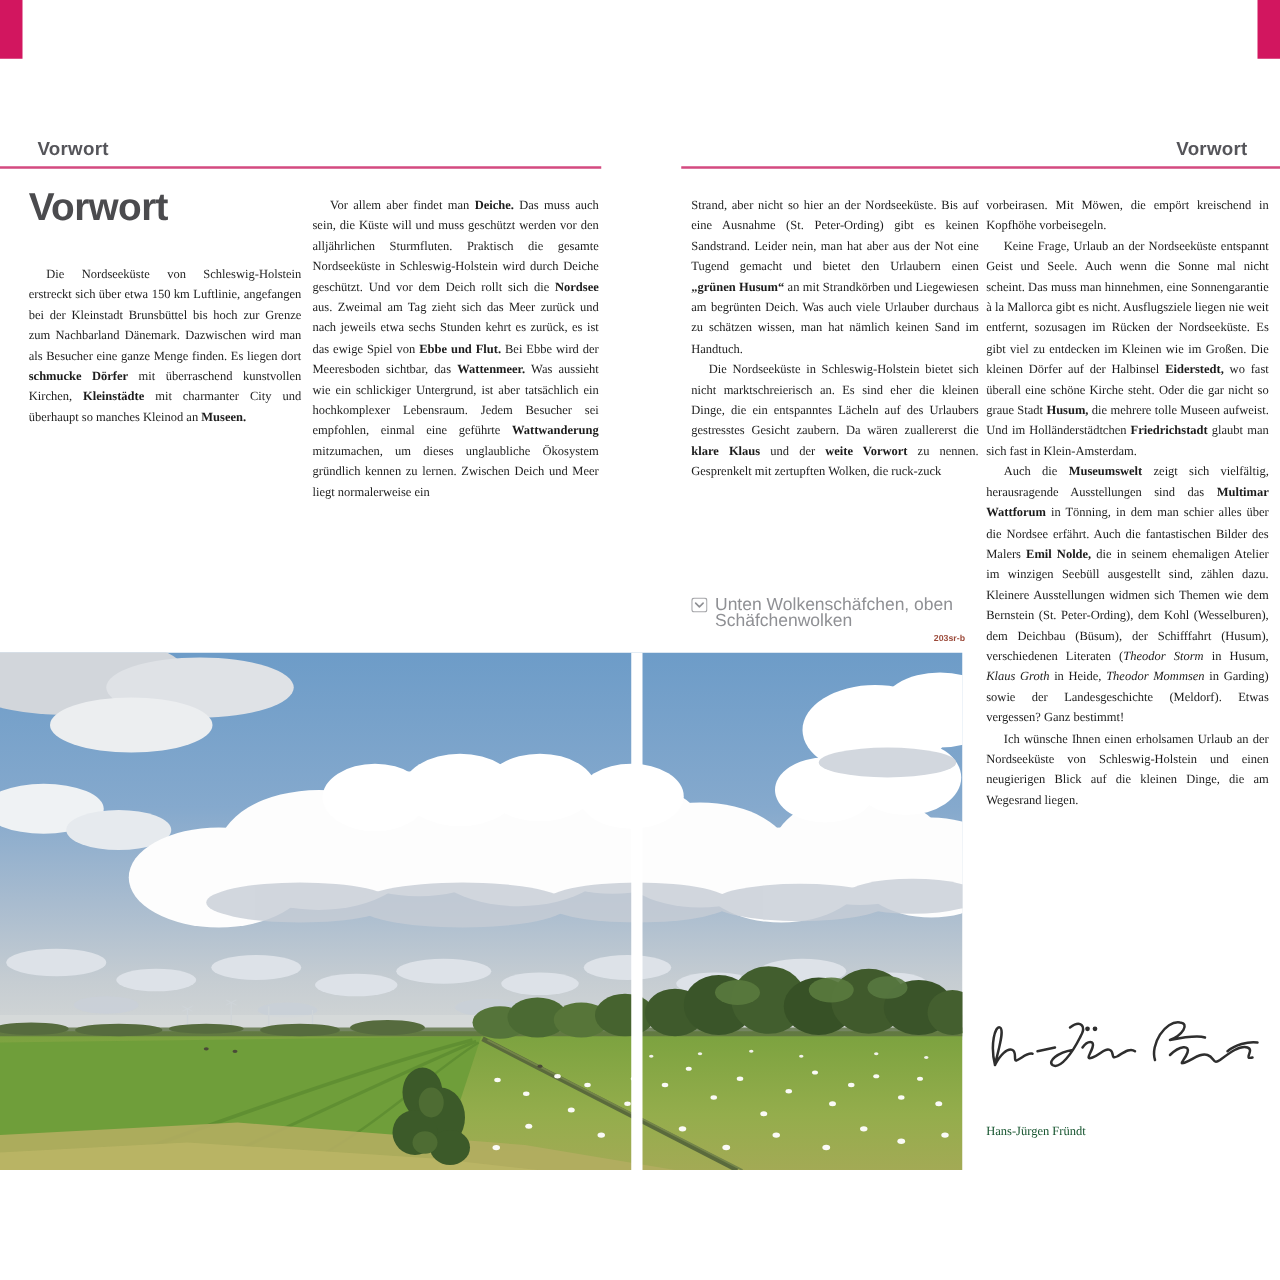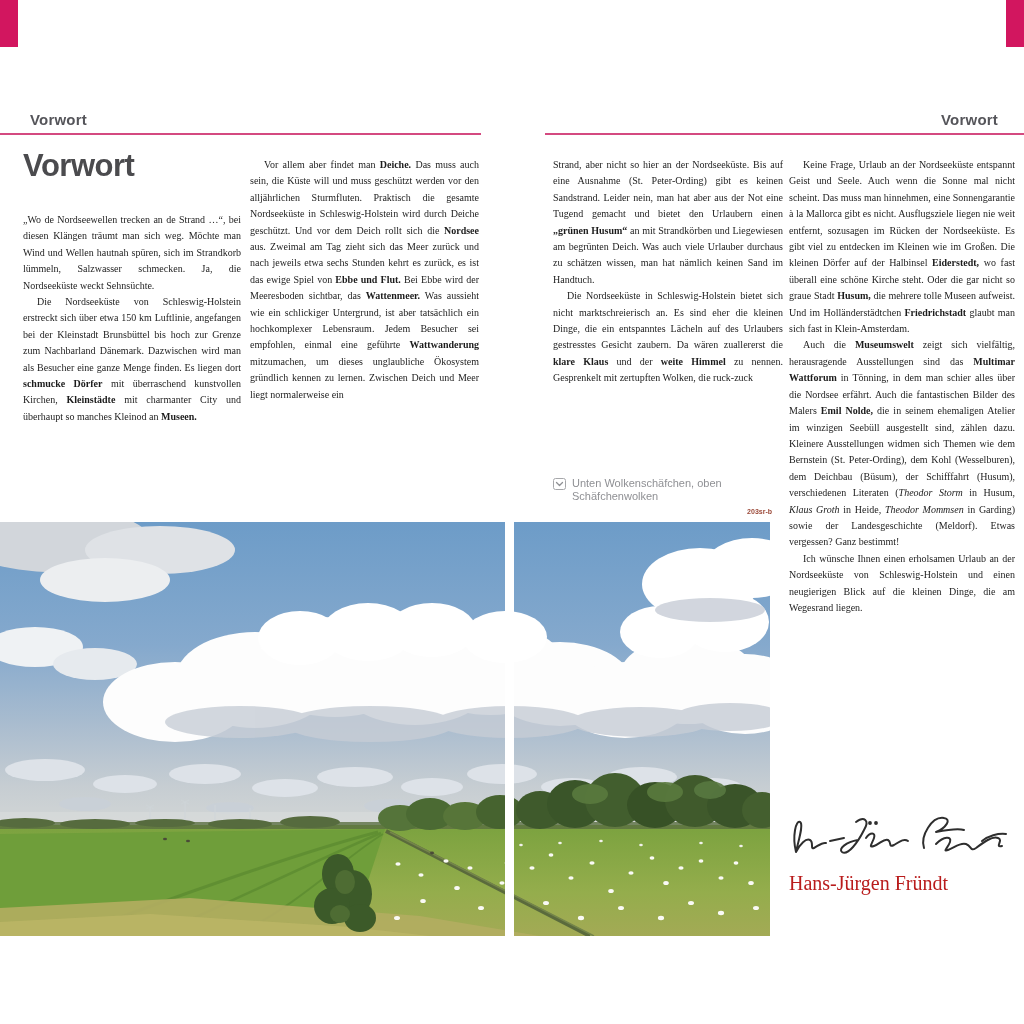--- a/index.html
+++ b/index.html
@@ -40,86 +40,86 @@
   .col p { margin:0; }
   .col p.ind { text-indent:14px; }
   .col-l1 { left:23px;  top:212px; width:218px; }
   .col-l2 { left:250px; top:157px; width:229px; }
   .col-r1 { left:553px; top:157px; width:230px; }
   .col-r2 { left:789px; top:157px; width:226px; }
 
   
   .caption {
     position:absolute; left:553px; top:477px; width:232px;
-    font-family:"Liberation Sans", sans-serif; font-size:11px;
+    font-family:"Liberation Sans", sans-serif; font-size:14px;
     color:var(--capgray,#8f9094); display:flex; align-items:flex-start; gap:6px;
     line-height:13px;
   }
   .cap-icon { flex:0 0 auto; margin-top:1px; }
 
   
   .credit {
     position:absolute; left:690px; top:508px; width:82px; text-align:right;
     font-family:"Liberation Sans", sans-serif; font-size:7px; font-weight:bold;
     color:var(--credit,#9c4a3a);
   }
 
   
   .photo { position:absolute; left:0; top:522px; width:770px; height:414px; }
   .photo svg { display:block; width:770px; height:414px; }
 
   
   .signature { position:absolute; left:786px; top:808px; width:228px; height:58px; }
   .author-name {
-    position:absolute; left:789px; top:872px;
-    font-size:20px; color:#b91c1c;
+    position:absolute; left:789px; top:900px;
+    font-size:10px; color:#14532d;
   }
 </style>
 </head>
 <body>
 
 <div class="spread">
 
   <div class="edge-tab left"></div>
   <div class="running-head left">Vorwort</div>
   <div class="head-rule left"></div>
 
   <div class="edge-tab right"></div>
   <div class="running-head right">Vorwort</div>
   <div class="head-rule right"></div>
 
   <h1 class="page-title">Vorwort</h1>
 
   <div class="col col-l1">
-    <p>„Wo de Nordseewellen trecken an de Strand …“, bei diesen Klängen träumt man sich weg. Möchte man Wind und Wellen hautnah spüren, sich im Strandkorb lümmeln, Salzwasser schmecken. Ja, die Nordseeküste weckt Sehnsüchte.</p>
     <p class="ind">Die Nordseeküste von Schleswig-Holstein erstreckt sich über etwa 150 km Luftlinie, angefangen bei der Kleinstadt Brunsbüttel bis hoch zur Grenze zum Nachbarland Dänemark. Dazwischen wird man als Besucher eine ganze Menge finden. Es liegen dort <b>schmucke Dörfer</b> mit überraschend kunstvollen Kirchen, <b>Kleinstädte</b> mit charmanter City und überhaupt so manches Kleinod an <b>Museen.</b></p>
   </div>
 
   <div class="col col-l2">
     <p class="ind">Vor allem aber findet man <b>Deiche.</b> Das muss auch sein, die Küste will und muss geschützt werden vor den alljährlichen Sturmfluten. Praktisch die gesamte Nordseeküste in Schleswig-Holstein wird durch Deiche geschützt. Und vor dem Deich rollt sich die <b>Nordsee</b> aus. Zweimal am Tag zieht sich das Meer zurück und nach jeweils etwa sechs Stunden kehrt es zurück, es ist das ewige Spiel von <b>Ebbe und Flut.</b> Bei Ebbe wird der Meeresboden sichtbar, das <b>Wattenmeer.</b> Was aussieht wie ein schlickiger Untergrund, ist aber tatsächlich ein hochkomplexer Lebensraum. Jedem Besucher sei empfohlen, einmal eine geführte <b>Wattwanderung</b> mitzumachen, um dieses unglaubliche Ökosystem gründlich kennen zu lernen. Zwischen Deich und Meer liegt normalerweise ein</p>
   </div>
 
   <div class="col col-r1">
     <p>Strand, aber nicht so hier an der Nordseeküste. Bis auf eine Ausnahme (St. Peter-Ording) gibt es keinen Sandstrand. Leider nein, man hat aber aus der Not eine Tugend gemacht und bietet den Urlaubern einen <b>„grünen Husum“</b> an mit Strandkörben und Liegewiesen am begrünten Deich. Was auch viele Urlauber durchaus zu schätzen wissen, man hat nämlich keinen Sand im Handtuch.</p>
-    <p class="ind">Die Nordseeküste in Schleswig-Holstein bietet sich nicht marktschreierisch an. Es sind eher die kleinen Dinge, die ein entspanntes Lächeln auf des Urlaubers gestresstes Gesicht zaubern. Da wären zuallererst die <b>klare Klaus</b> und der <b>weite Himmel</b> zu nennen. Gesprenkelt mit zertupften Wolken, die ruck-zuck</p>
+    <p class="ind">Die Nordseeküste in Schleswig-Holstein bietet sich nicht marktschreierisch an. Es sind eher die kleinen Dinge, die ein entspanntes Lächeln auf des Urlaubers gestresstes Gesicht zaubern. Da wären zuallererst die <b>klare Klaus</b> und der <b>weite Vorwort</b> zu nennen. Gesprenkelt mit zertupften Wolken, die ruck-zuck</p>
   </div>
 
   <div class="caption">
     <span class="cap-icon">
       <svg width="13" height="12" viewBox="0 0 13 12">
         <rect x="0.5" y="0.5" width="12" height="11" rx="2" fill="none" stroke="#a6a7aa" stroke-width="1"></rect>
         <path d="M3.5,4.5 L6.5,7.5 L9.5,4.5" fill="none" stroke="#8f9094" stroke-width="1.3" stroke-linecap="round" stroke-linejoin="round"></path>
       </svg>
     </span>
     <span>Unten Wolkenschäfchen, oben Schäfchenwolken</span>
   </div>
 
   <div class="credit">203sr-b</div>
 
   <div class="col col-r2">
+    <p>vorbeirasen. Mit Möwen, die empört kreischend in Kopfhöhe vorbeisegeln.</p>
     <p class="ind">Keine Frage, Urlaub an der Nordseeküste entspannt Geist und Seele. Auch wenn die Sonne mal nicht scheint. Das muss man hinnehmen, eine Sonnengarantie à la Mallorca gibt es nicht. Ausflugsziele liegen nie weit entfernt, sozusagen im Rücken der Nordseeküste. Es gibt viel zu entdecken im Kleinen wie im Großen. Die kleinen Dörfer auf der Halbinsel <b>Eiderstedt,</b> wo fast überall eine schöne Kirche steht. Oder die gar nicht so graue Stadt <b>Husum,</b> die mehrere tolle Museen aufweist. Und im Holländerstädtchen <b>Friedrichstadt</b> glaubt man sich fast in Klein-Amsterdam.</p>
     <p class="ind">Auch die <b>Museumswelt</b> zeigt sich vielfältig, herausragende Ausstellungen sind das <b>Multimar Wattforum</b> in Tönning, in dem man schier alles über die Nordsee erfährt. Auch die fantastischen Bilder des Malers <b>Emil Nolde,</b> die in seinem ehemaligen Atelier im winzigen Seebüll ausgestellt sind, zählen dazu. Kleinere Ausstellungen widmen sich Themen wie dem Bernstein (St. Peter-Ording), dem Kohl (Wesselburen), dem Deichbau (Büsum), der Schifffahrt (Husum), verschiedenen Literaten (<i>Theodor Storm</i> in Husum, <i>Klaus Groth</i> in Heide, <i>Theodor Mommsen</i> in Garding) sowie der Landesgeschichte (Meldorf). Etwas vergessen? Ganz bestimmt!</p>
     <p class="ind">Ich wünsche Ihnen einen erholsamen Urlaub an der Nordseeküste von Schleswig-Holstein und einen neugierigen Blick auf die kleinen Dinge, die am Wegesrand liegen.</p>
   </div>
 
   <div class="photo">
     <svg viewBox="0 0 770 414" preserveAspectRatio="none">
       <defs>
         <linearGradient id="sky" x1="0" y1="0" x2="0" y2="1">
           <stop offset="0%" stop-color="#6d9cc8"></stop>

